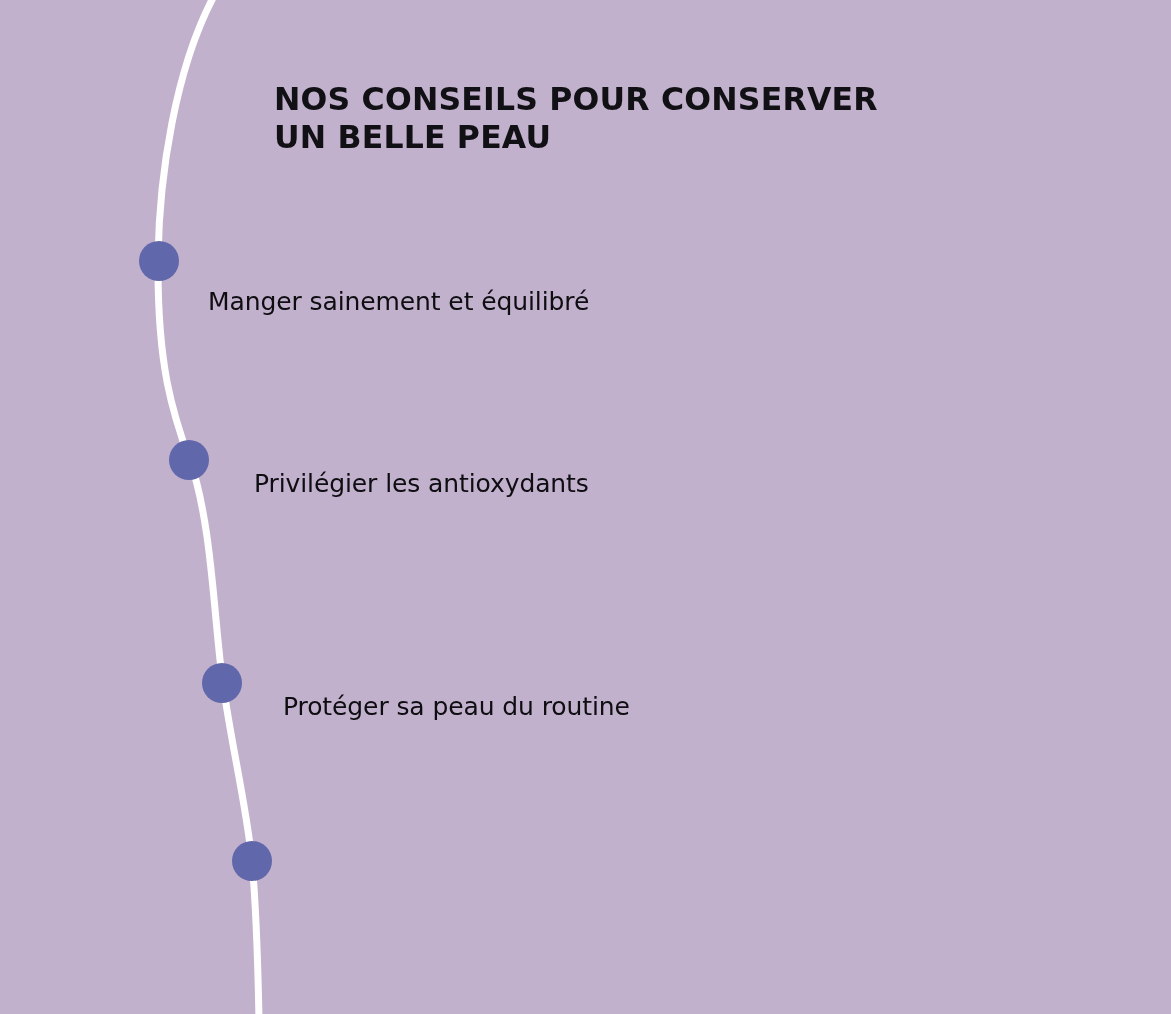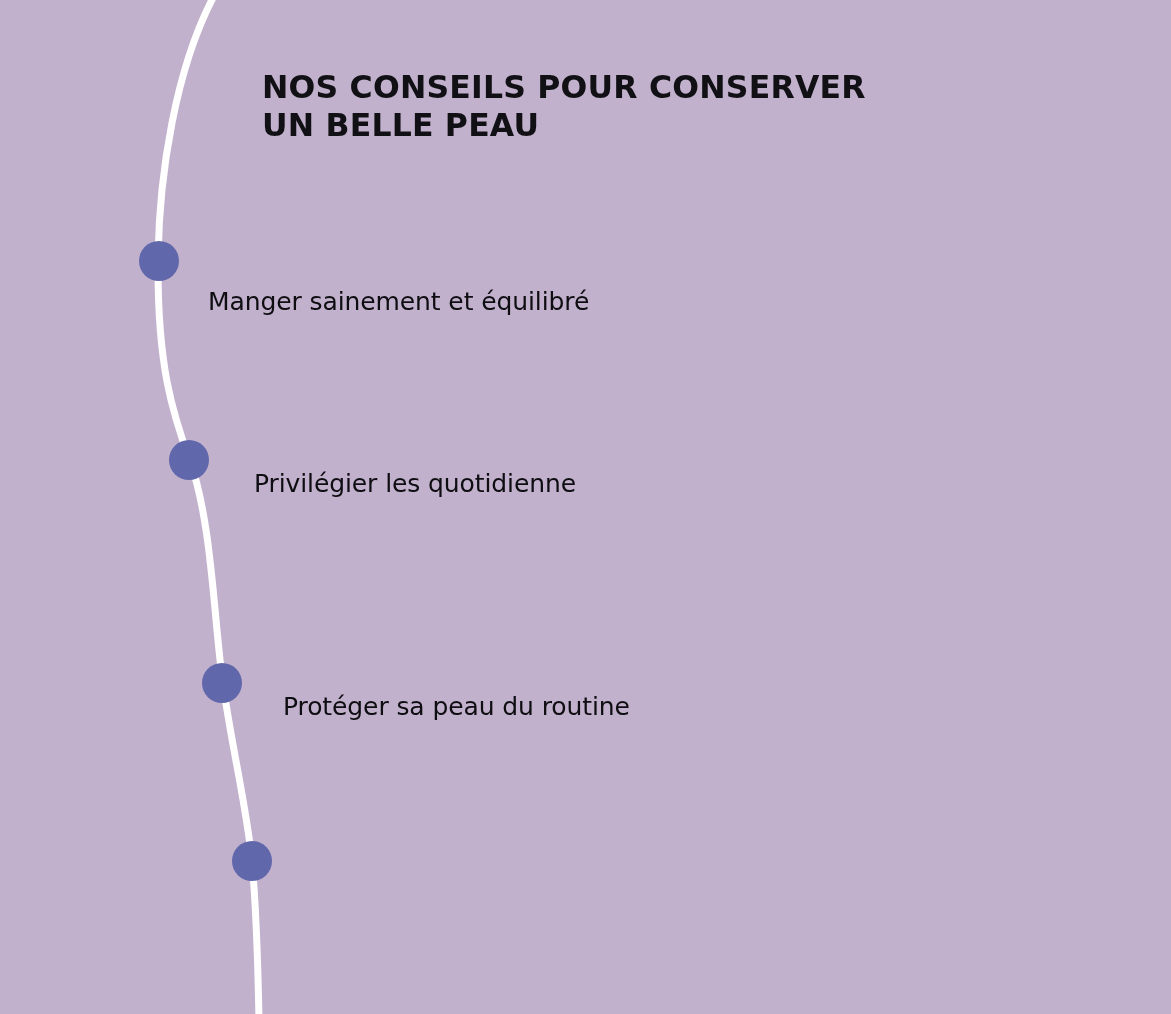--- a/index.html
+++ b/index.html
@@ -23,21 +23,21 @@
     top: 0;
     width: 1171px;
     height: 1014px;
     pointer-events: none;
   }
   .title {
     position: absolute;
     left: 262px;
     top: 68px;
     width: 760px;
-    margin: 0;
+    margin: 12px;
     color: #111014;
     font-family: "DejaVu Sans", sans-serif;
     font-weight: bold;
     font-size: 31.5px;
     line-height: 38px;
     letter-spacing: 0.2px;
     text-transform: uppercase;
     white-space: pre-line;
   }
   .tip {
@@ -74,20 +74,20 @@
              C 256 906, 258 966, 259 1020" fill="none" stroke="#ffffff" stroke-width="7" stroke-linecap="round"></path>
   </svg>
 
   <h1 class="title">Nos conseils pour conserver
 un belle peau</h1>
 
   <div class="dot" style="left:139px; top:241px; width:40px; height:40px;"></div>
   <p class="tip tip-1">Manger sainement et équilibré</p>
 
   <div class="dot" style="left:169px; top:440px; width:40px; height:40px;"></div>
-  <p class="tip tip-2">Privilégier les quotidienne</p>
+  <p class="tip tip-2">Privilégier les antioxydants</p>
 
   <div class="dot" style="left:202px; top:663px; width:40px; height:40px;"></div>
   <p class="tip tip-3">Protéger sa peau du routine</p>
 
   <div class="dot" style="left:232px; top:841px; width:40px; height:40px;"></div>
 
 </div>
 
 </body></html>

